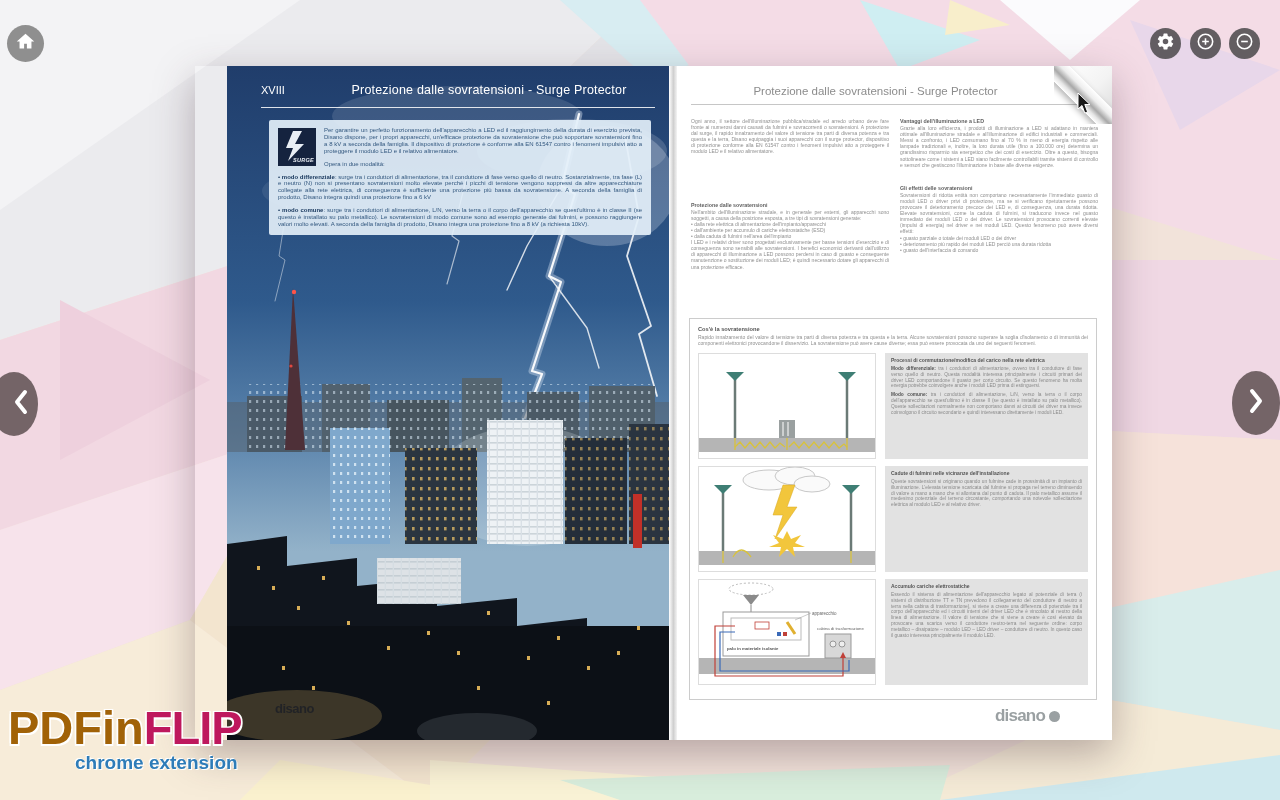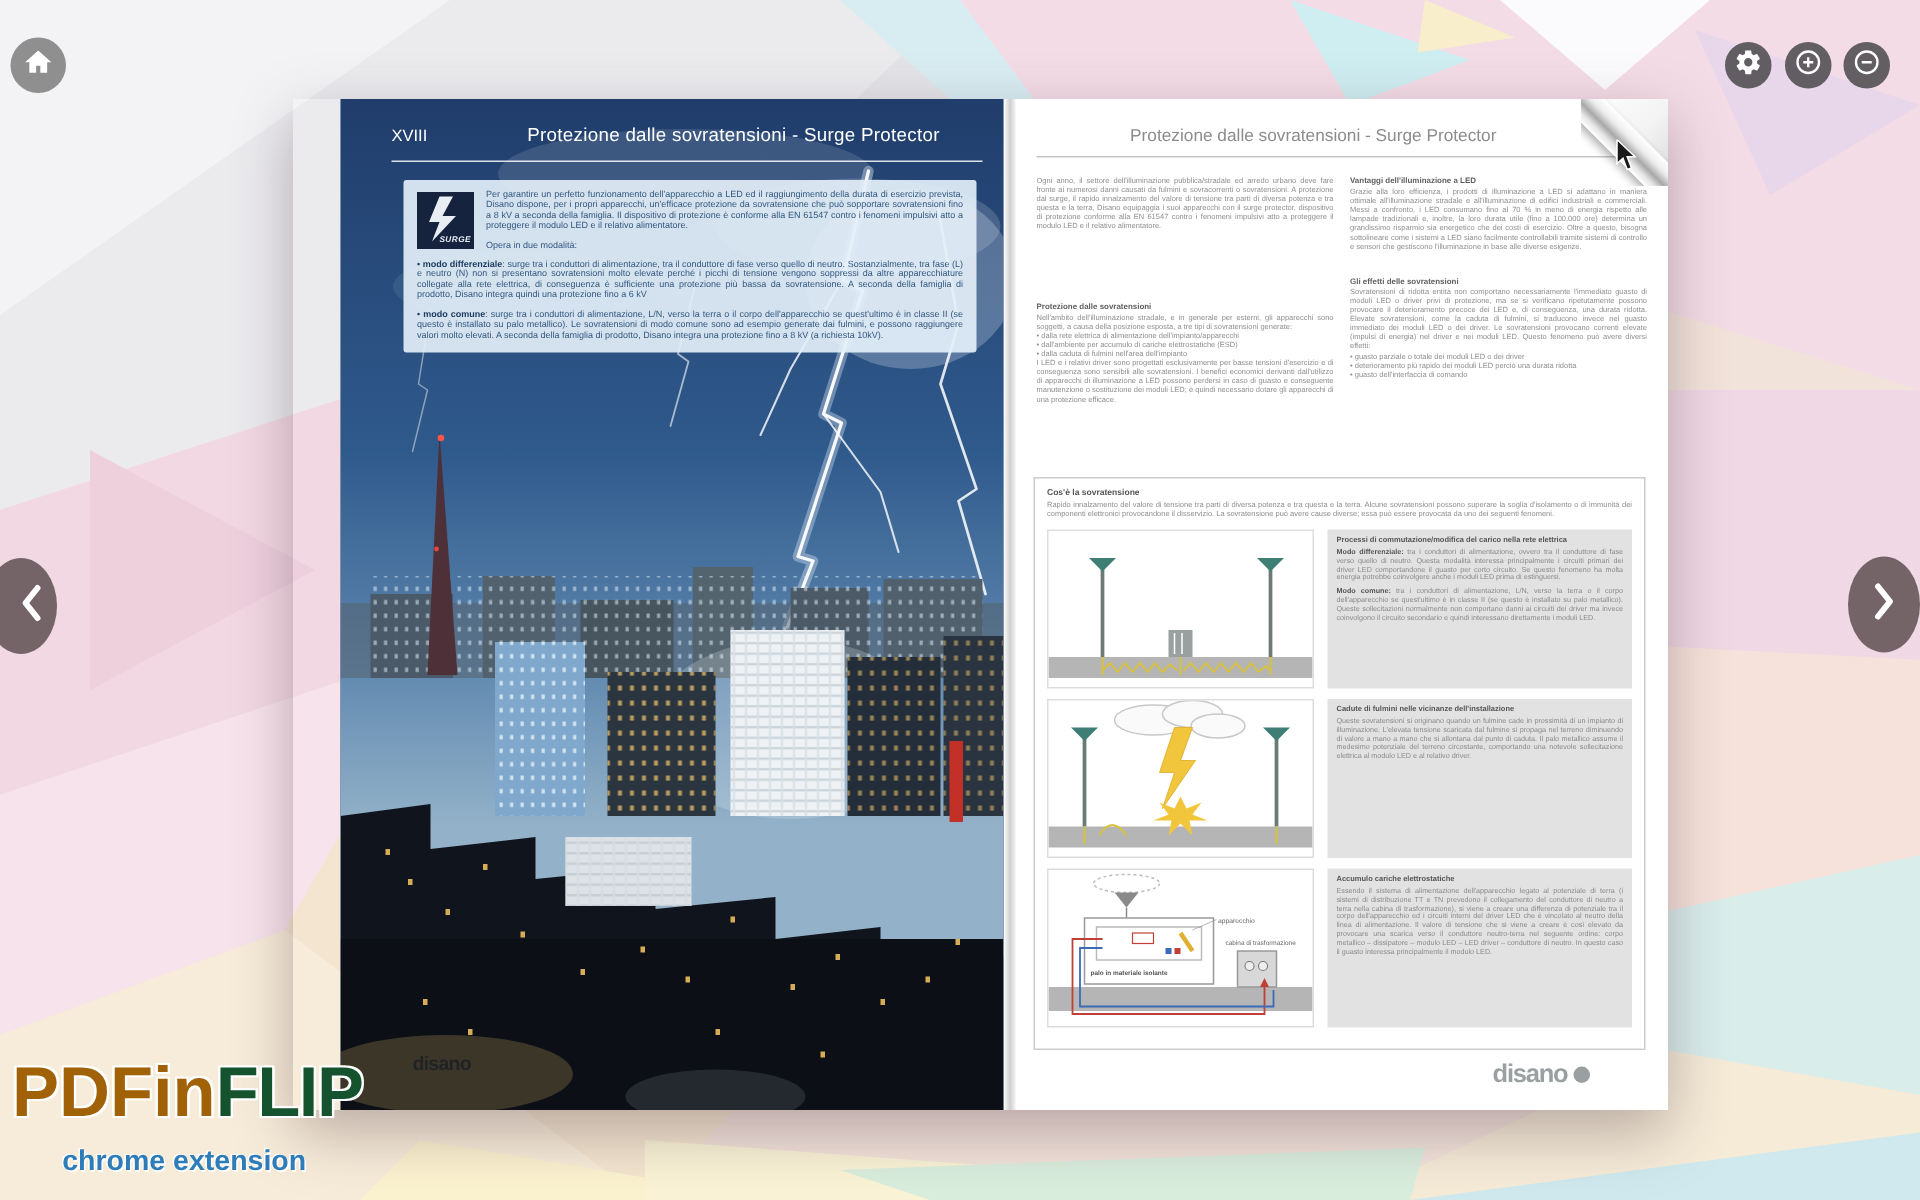--- a/index.html
+++ b/index.html
@@ -62,22 +62,22 @@
                background:linear-gradient(315deg,#d9d9d9 0%,#f3f3f3 45%,#ffffff 100%);}
   .curl-roll{position:absolute;width:92px;height:22px;left:-16px;top:19px;transform:rotate(45deg);
              background:linear-gradient(180deg,#ffffff 0%,#ededed 30%,#a8a8a8 58%,#e6e6e6 80%,#ffffff 100%);
              box-shadow:0 3px 6px rgba(0,0,0,.3);}
   .cursor{position:absolute;left:1077px;top:93px;z-index:50;}
   
   .brand{position:absolute;left:8px;top:704px;z-index:20;line-height:1;}
   .brand-main{font-size:47px;font-weight:bold;
       text-shadow:1.5px 1.5px 0 #fff,-1.5px -1.5px 0 #fff,1.5px -1.5px 0 #fff,-1.5px 1.5px 0 #fff;}
   .brand-p1{color:#a16207;}
-  .brand-p2{color:#14532d;letter-spacing:-1px;}
-  .brand-sub{color:#2e7cb8;font-size:19px;font-weight:bold;text-align:center;margin-top:14px;padding-right:4px;
+  .brand-p2{color:#be185d;letter-spacing:-1px;}
+  .brand-sub{color:#2e7cb8;font-size:19px;font-weight:bold;text-align:right;margin-top:2px;padding-right:4px;
       text-shadow:1px 1px 0 #fff,-1px -1px 0 #fff;}
 </style>
 </head>
 <body>
 
 <div class="bg">
 <svg width="1280" height="800" viewBox="0 0 1280 800">
   <rect width="1280" height="800" fill="#f2e3da"></rect>
   <polygon points="0,0 640,0 430,200 0,340" fill="#ebebee"></polygon>
   <polygon points="0,0 300,0 0,210" fill="#f3f3f5"></polygon>

